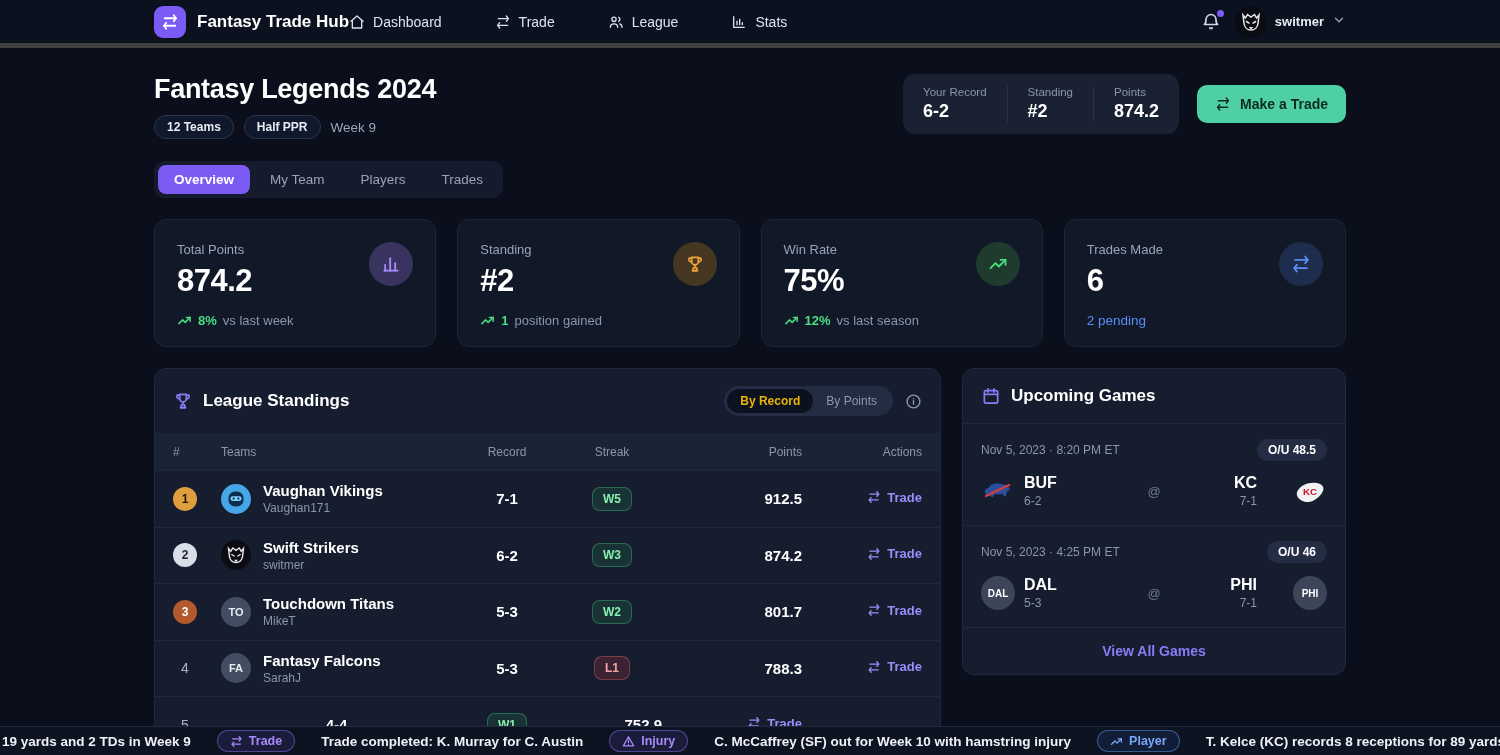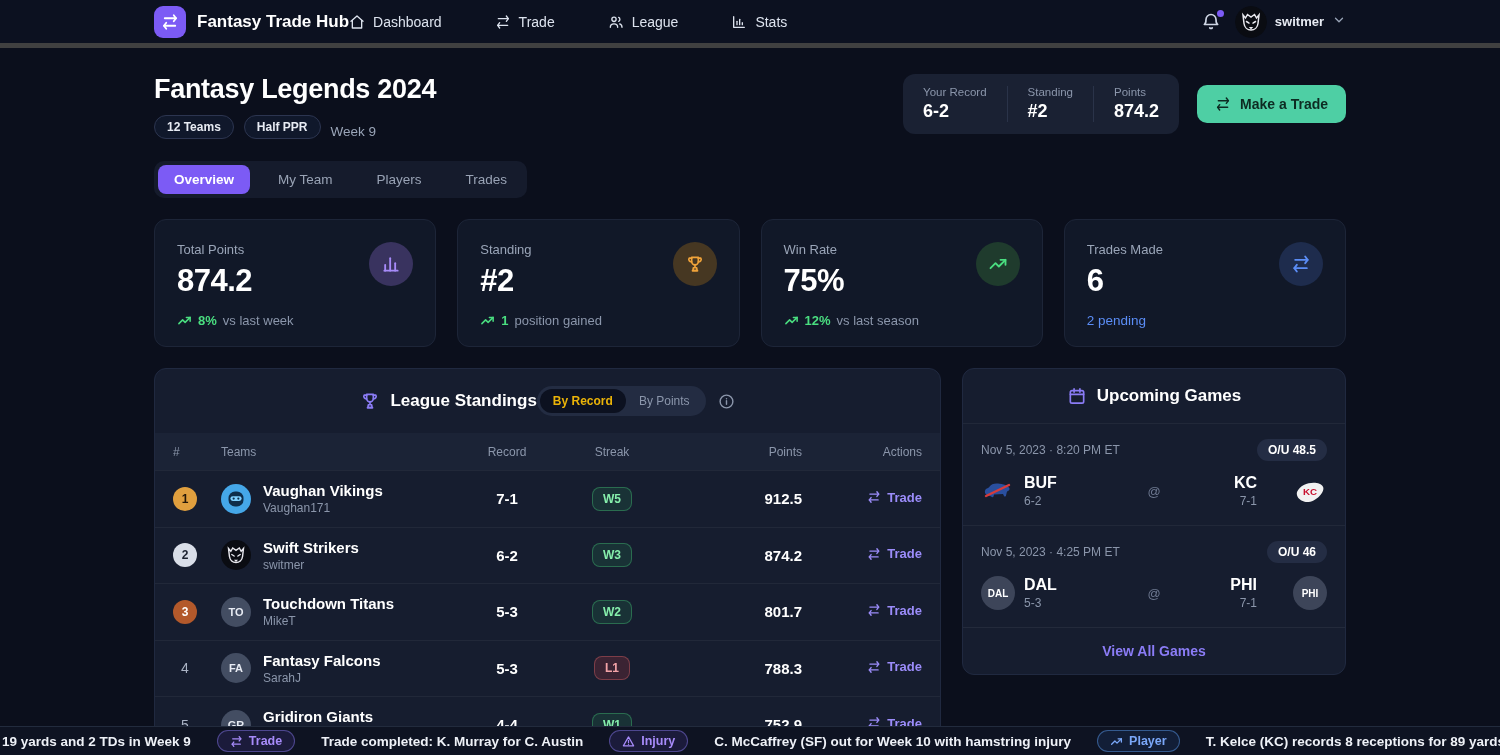--- a/index.html
+++ b/index.html
@@ -26,36 +26,36 @@
   .bell-wrap svg { width:20px; height:20px; stroke:#cfd6e4; }
   .bell-dot { position:absolute; top:-2px; right:-3px; width:7px; height:7px; border-radius:50%; background:#7c5bf5; }
   .user-chip { display:flex; align-items:center; gap:8px; cursor:pointer; }
   .avatar { width:32px; height:32px; border-radius:50%; overflow:hidden; }
   .user-name { font-size:13px; color:#e7ebf3; font-weight:bold; }
   .chev svg { width:14px; height:14px; stroke:#9aa5b8; }
 
   
   .page-head { display:flex; justify-content:space-between; align-items:flex-start; margin-top:26px; }
   .league-title { font-size:27px; font-weight:bold; color:#fff; letter-spacing:-0.3px; }
-  .league-meta { display:flex; align-items:flex-end; gap:10px; margin-top:10px; }
+  .league-meta { display:flex; align-items:center; gap:10px; margin-top:10px; }
   .meta-pill { border:1px solid #2c3550; background:#10182b; color:#e7ebf3; font-size:12px; font-weight:bold; padding:4px 12px; border-radius:999px; }
   .week-label { font-size:13.5px; color:#9aa5b8; }
   .head-right { display:flex; align-items:center; gap:18px; }
   .record-panel { display:flex; background:#1a2133; border-radius:12px; padding:12px 20px; }
   .record-stat { padding:0 20px; }
   .record-stat:first-child { padding-left:0; }
   .record-stat:last-child { padding-right:0; }
   .record-stat + .record-stat { border-left:1px solid #2a3349; }
   .record-label { font-size:11.5px; color:#8b96ab; }
   .record-value { font-size:18px; font-weight:bold; color:#fff; margin-top:3px; }
   .trade-btn { display:flex; align-items:center; gap:9px; background:#4ecfa4; color:#0d2b22; font-size:14px; font-weight:bold; border:none; border-radius:10px; padding:11px 18px; cursor:pointer; }
   .trade-btn svg { width:16px; height:16px; stroke:#0d2b22; }
 
   
-  .tabs { display:inline-flex; gap:12px; background:#151b2c; border-radius:10px; padding:4px; margin-top:22px; }
+  .tabs { display:inline-flex; gap:4px; background:#151b2c; border-radius:10px; padding:4px; margin-top:22px; }
   .tab { font-size:13.5px; color:#99a3b5; padding:7px 16px; border-radius:8px; cursor:pointer; }
   .tab.active { background:#7c5bf5; color:#fff; font-weight:bold; }
 
   
   .cards { display:flex; gap:21px; margin-top:21px; }
   .card { flex:1; position:relative; background:#111828; border:1px solid #1d2538; border-radius:12px; padding:22px; height:128px; }
   .card-label { font-size:13px; color:#9aa5b8; }
   .card-value { font-size:31px; font-weight:bold; color:#fff; margin-top:6px; letter-spacing:-0.5px; }
   .card-foot { position:absolute; left:22px; bottom:18px; display:flex; align-items:center; gap:6px; font-size:13px; }
   .trend-icon svg { width:15px; height:15px; stroke:#4ade80; display:block; }
@@ -67,21 +67,21 @@
   .ci-purple { background:#39335f; } .ci-purple svg { stroke:#a78bfa; }
   .ci-amber  { background:#463722; } .ci-amber  svg { stroke:#f0a33a; }
   .ci-green  { background:#1f3b2d; } .ci-green  svg { stroke:#4ade80; }
   .ci-blue   { background:#1e2c4d; } .ci-blue   svg { stroke:#5b8df6; }
 
   
   .main-row { display:flex; gap:21px; margin-top:21px; align-items:flex-start; }
 
   
   .standings { width:787px; background:#161d2f; border:1px solid #202940; border-radius:12px; overflow:hidden; }
-  .panel-head { display:flex; align-items:center; justify-content:center; padding:17px 18px; }
+  .panel-head { display:flex; align-items:center; justify-content:space-between; padding:17px 18px; }
   .panel-title { display:flex; align-items:center; gap:10px; font-size:17px; font-weight:bold; color:#fff; }
   .panel-title svg { width:20px; height:20px; stroke:#8b7cf6; }
   .head-tools { display:flex; align-items:center; gap:12px; }
   .toggle { display:flex; background:#232c42; border-radius:999px; padding:3px; }
   .toggle-opt { font-size:12px; color:#8b96ab; padding:5px 13px; border-radius:999px; cursor:pointer; }
   .toggle-opt.active { background:#0c1120; color:#eab308; font-weight:bold; }
   .info-btn svg { width:17px; height:17px; stroke:#8b96ab; display:block; }
   .tbl-head, .tbl-row { display:grid; grid-template-columns:48px 1fr 110px 100px 140px 120px; align-items:center; padding:0 18px; }
   .tbl-head { background:#1b2336; height:37px; font-size:12px; color:#8b96ab; }
   .th-center { text-align:center; } .th-right { text-align:right; }
@@ -491,27 +491,20 @@
                 <path d="M20 7H5"></path>
                 <path d="M7 13l-3 4 3 4"></path>
                 <path d="M4 17h15"></path>
               </svg>
               <span>Trade</span>
             </span></span>
       </div>
 
       <div class="tbl-row">
         <span class="rank-plain">5</span>
-        <span class="team-cell">
-          <span class="initials-avatar">GR</span>
-          <span>
-            <div class="team-name">Gridiron Giants</div>
-            <div class="team-owner">ChrisP</div>
-          </span>
-        </span>
         <span class="rec-cell">4-4</span>
         <span class="streak-cell"><span class="streak-badge st-win">W1</span></span>
         <span class="pts-cell">752.9</span>
         <span class="act-cell"><span class="trade-link">
               <svg viewBox="0 0 24 24" fill="none" stroke-width="2.4" stroke-linecap="round" stroke-linejoin="round">
                 <path d="M17 3l3 4-3 4"></path>
                 <path d="M20 7H5"></path>
                 <path d="M7 13l-3 4 3 4"></path>
                 <path d="M4 17h15"></path>
               </svg>

